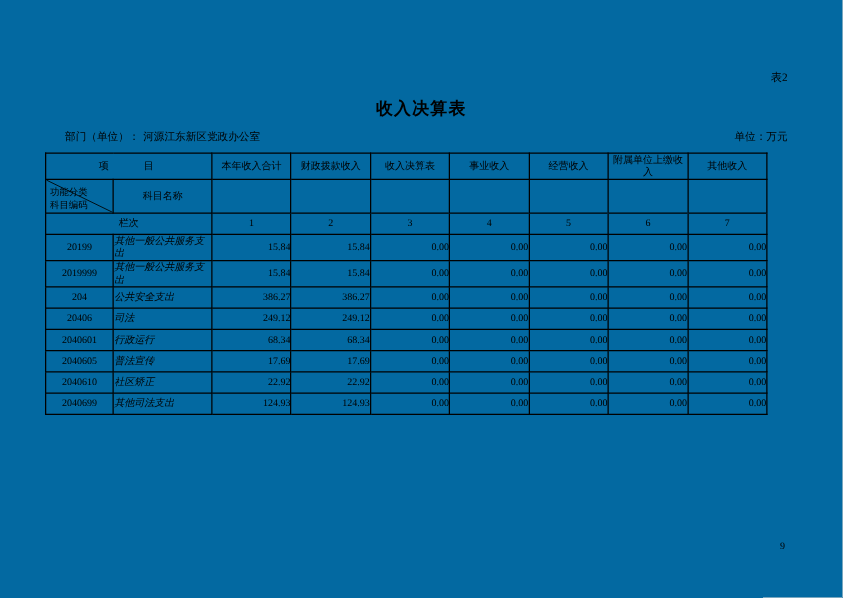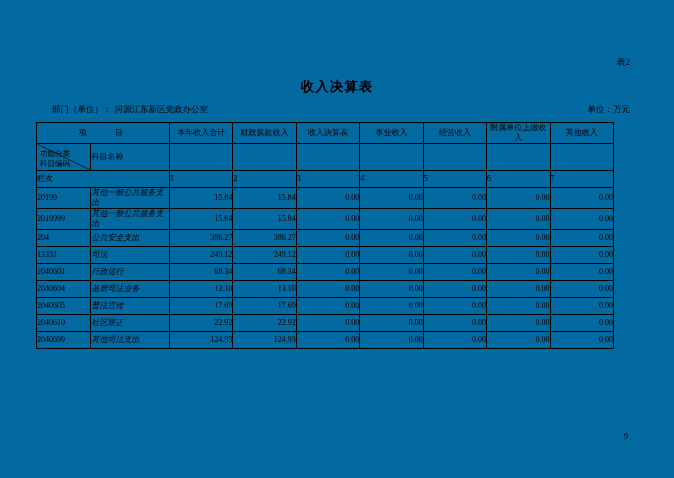--- a/index.html
+++ b/index.html
@@ -75,21 +75,21 @@
     padding: 0;
     font-weight: normal;
     vertical-align: middle;
     line-height: 1.25;
   }
   .c-code { width: 54px; }
   .c-name { width: 78px; }
   .c-num  { width: 63px; }
   .cell-pad-l { padding: 3px 4px 3px 5px; font-style: italic; }
   .cell-pad-r { padding: 3px 5px 3px 4px; text-align: right; }
-  .ctr { }
+  .ctr { text-align: center; }
   .hdr-item {
     text-align: center;
     letter-spacing: 4px;
     padding: 5px 0 4px 0;
   }
   .hdr-col {
     text-align: center;
     padding: 4px 3px;
   }
   .split-cell {
@@ -209,21 +209,21 @@
           <td class="cell-pad-l">公共安全支出</td>
           <td class="cell-pad-r">386.27</td>
           <td class="cell-pad-r">386.27</td>
           <td class="cell-pad-r">0.00</td>
           <td class="cell-pad-r">0.00</td>
           <td class="cell-pad-r">0.00</td>
           <td class="cell-pad-r">0.00</td>
           <td class="cell-pad-r">0.00</td>
         </tr>
         <tr>
-          <td class="ctr" style="padding:3px 0;">13331</td>
+          <td class="ctr" style="padding:3px 0;">20406</td>
           <td class="cell-pad-l">司法</td>
           <td class="cell-pad-r">249.12</td>
           <td class="cell-pad-r">249.12</td>
           <td class="cell-pad-r">0.00</td>
           <td class="cell-pad-r">0.00</td>
           <td class="cell-pad-r">0.00</td>
           <td class="cell-pad-r">0.00</td>
           <td class="cell-pad-r">0.00</td>
         </tr>
         <tr>
@@ -231,31 +231,20 @@
           <td class="cell-pad-l">行政运行</td>
           <td class="cell-pad-r">68.34</td>
           <td class="cell-pad-r">68.34</td>
           <td class="cell-pad-r">0.00</td>
           <td class="cell-pad-r">0.00</td>
           <td class="cell-pad-r">0.00</td>
           <td class="cell-pad-r">0.00</td>
           <td class="cell-pad-r">0.00</td>
         </tr>
         <tr>
-          <td class="ctr" style="padding:3px 0;">2040604</td>
-          <td class="cell-pad-l">基层司法业务</td>
-          <td class="cell-pad-r">13.10</td>
-          <td class="cell-pad-r">13.10</td>
-          <td class="cell-pad-r">0.00</td>
-          <td class="cell-pad-r">0.00</td>
-          <td class="cell-pad-r">0.00</td>
-          <td class="cell-pad-r">0.00</td>
-          <td class="cell-pad-r">0.00</td>
-        </tr>
-        <tr>
           <td class="ctr" style="padding:3px 0;">2040605</td>
           <td class="cell-pad-l">普法宣传</td>
           <td class="cell-pad-r">17.69</td>
           <td class="cell-pad-r">17.69</td>
           <td class="cell-pad-r">0.00</td>
           <td class="cell-pad-r">0.00</td>
           <td class="cell-pad-r">0.00</td>
           <td class="cell-pad-r">0.00</td>
           <td class="cell-pad-r">0.00</td>
         </tr>

